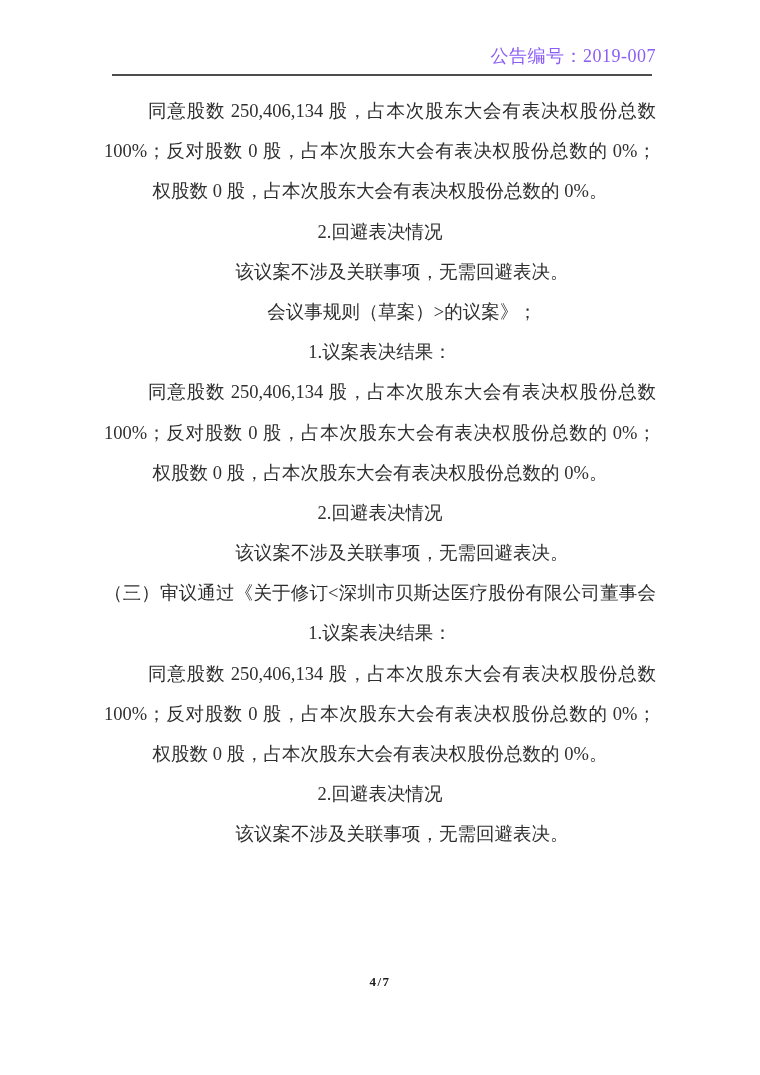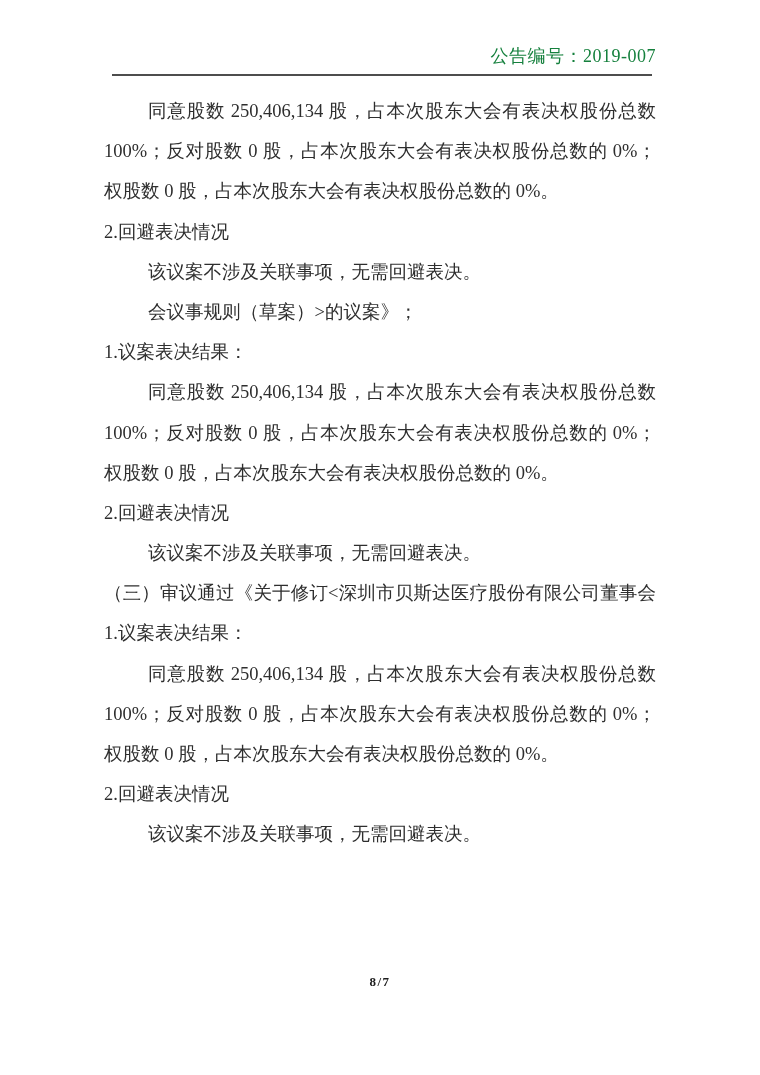--- a/index.html
+++ b/index.html
@@ -18,36 +18,36 @@
     left: 104px;
     top: 0;
     width: 552px;
   }
   .header {
     margin-top: 45px;
     text-align: right;
     font-size: 18px;
     line-height: 22px;
     letter-spacing: 0.5px;
-    color: #15803d;
+    color: #8b5cf6;
   }
   .rule {
     margin: 7px 4px 0 8px;
     border-bottom: 2.5px solid #4d4d4d;
     height: 0;
   }
   .doc-body {
     margin-top: 15px;
   }
   .line {
     height: 40.2px;
     line-height: 40.2px;
     font-size: 18.5px;
     overflow: hidden;
-    text-align: left;
+    text-align: center;
     white-space: normal;
   }
   .line.indent { padding-left: 44px; }
   .line.justify {
     text-align: justify;
     text-align-last: justify;
   }
   .footer {
     position: absolute;
     left: 0;
@@ -82,14 +82,14 @@
         <div class="line indent">该议案不涉及关联事项，无需回避表决。</div>
         <div class="line justify">（三）审议通过《关于修订&lt;深圳市贝斯达医疗股份有限公司董事会</div>
         <div class="line">1.议案表决结果：</div>
         <div class="line indent justify">同意股数 250,406,134 股，占本次股东大会有表决权股份总数的</div>
         <div class="line justify">100%；反对股数 0 股，占本次股东大会有表决权股份总数的 0%；弃</div>
         <div class="line">权股数 0 股，占本次股东大会有表决权股份总数的 0%。</div>
         <div class="line">2.回避表决情况</div>
         <div class="line indent">该议案不涉及关联事项，无需回避表决。</div>
       </div>
   </div>
-  <div class="footer">8/7</div>
+  <div class="footer">4/7</div>
 </div>
 
 </body></html>

